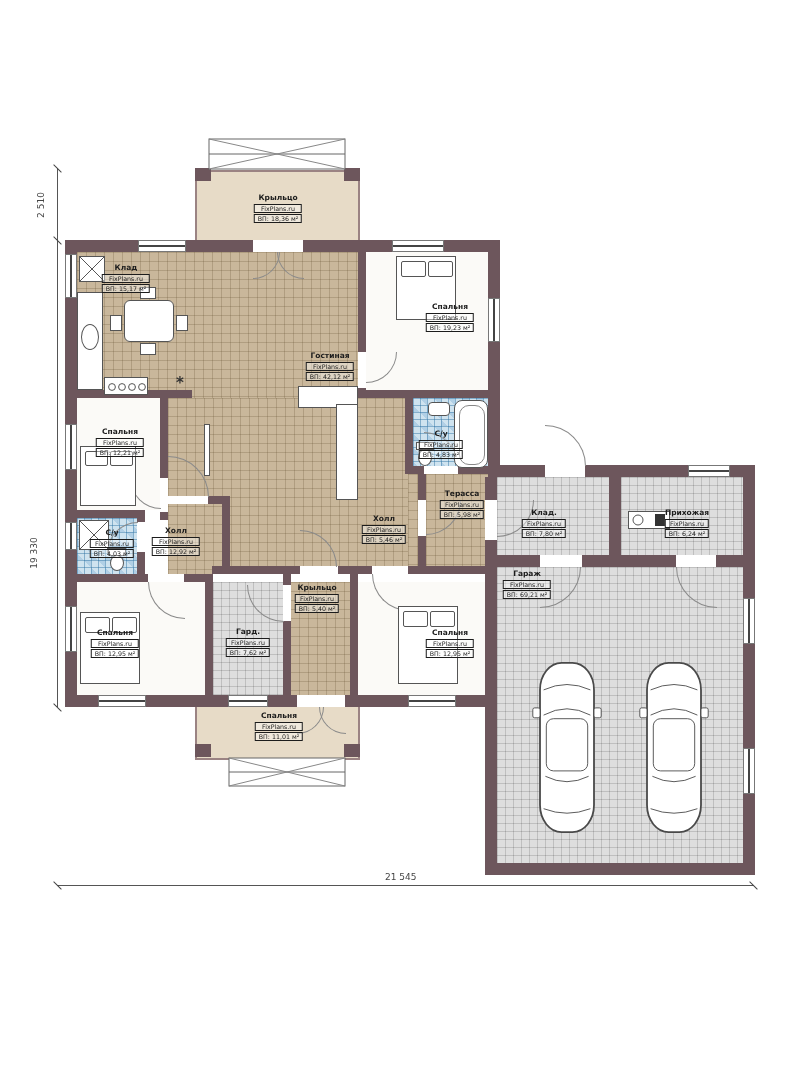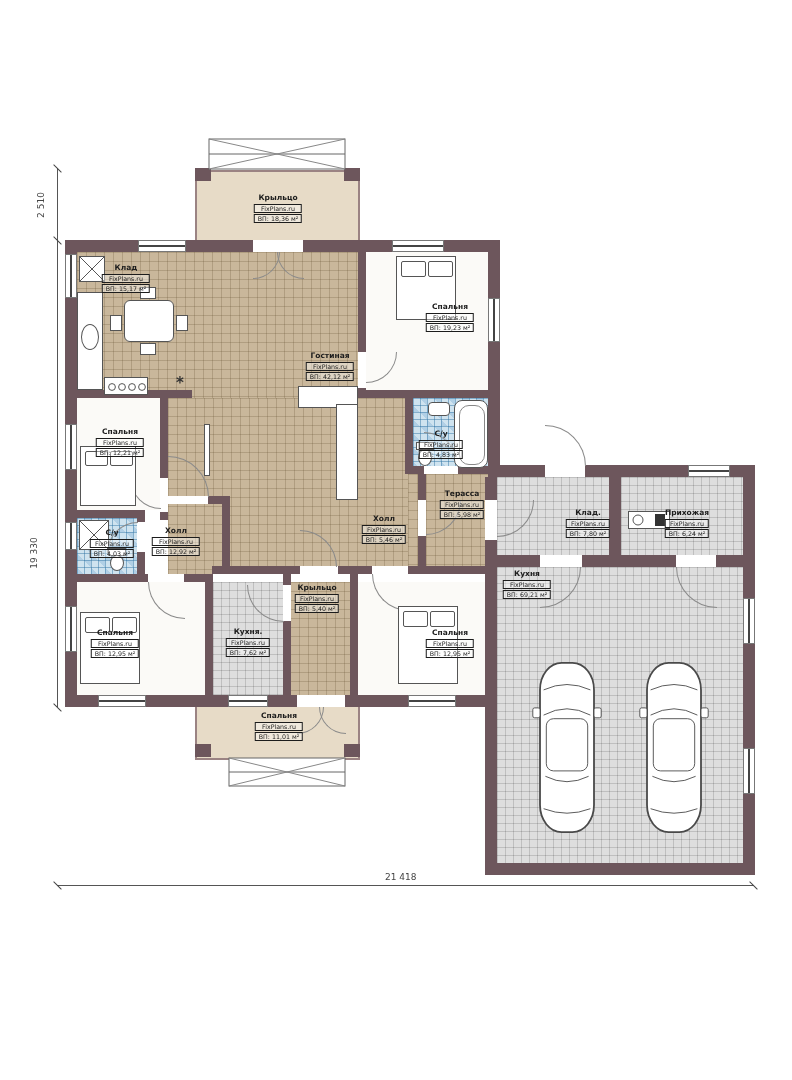--- a/index.html
+++ b/index.html
@@ -299,60 +299,60 @@
     <div class="lt">С/у</div>
     <div class="lb">FixPlans.ru</div>
     <div class="lb">ВП: 4,03 м²</div>
   </div>
   <div class="label" style="left:317px;top:584px;">
     <div class="lt">Крыльцо</div>
     <div class="lb">FixPlans.ru</div>
     <div class="lb">ВП: 5,40 м²</div>
   </div>
   <div class="label" style="left:248px;top:628px;">
-    <div class="lt">Кухня.</div>
+    <div class="lt">Гард.</div>
     <div class="lb">FixPlans.ru</div>
     <div class="lb">ВП: 7,62 м²</div>
   </div>
   <div class="label" style="left:115px;top:629px;">
     <div class="lt">Спальня</div>
     <div class="lb">FixPlans.ru</div>
     <div class="lb">ВП: 12,95 м²</div>
   </div>
   <div class="label" style="left:450px;top:629px;">
     <div class="lt">Спальня</div>
     <div class="lb">FixPlans.ru</div>
     <div class="lb">ВП: 12,95 м²</div>
   </div>
   <div class="label" style="left:279px;top:712px;">
     <div class="lt">Спальня</div>
     <div class="lb">FixPlans.ru</div>
     <div class="lb">ВП: 11,01 м²</div>
   </div>
-  <div class="label" style="left:588px;top:509px;">
+  <div class="label" style="left:544px;top:509px;">
     <div class="lt">Клад.</div>
     <div class="lb">FixPlans.ru</div>
     <div class="lb">ВП: 7,80 м²</div>
   </div>
   <div class="label" style="left:687px;top:509px;">
     <div class="lt">Прихожая</div>
     <div class="lb">FixPlans.ru</div>
     <div class="lb">ВП: 6,24 м²</div>
   </div>
   <div class="label" style="left:527px;top:570px;">
-    <div class="lt">Кухня</div>
+    <div class="lt">Гараж</div>
     <div class="lb">FixPlans.ru</div>
     <div class="lb">ВП: 69,21 м²</div>
   </div>
 
   <div class="abs dimline" style="left:57px;top:240px;width:1px;height:467px;"></div>
   <div class="abs dimline" style="left:57px;top:168px;width:1px;height:72px;"></div>
   <div class="abs dimline" style="left:57px;top:885px;width:697px;height:1px;"></div>
   <div class="tick" style="left:52px;top:168px;"></div>
   <div class="tick" style="left:52px;top:240px;"></div>
   <div class="tick" style="left:52px;top:707px;"></div>
   <div class="tick" style="left:52px;top:885px;"></div>
   <div class="tick" style="left:748px;top:885px;"></div>
   <div class="dimtext rot" style="left:18px;top:548px;">19 330</div>
   <div class="dimtext rot" style="left:28px;top:200px;">2 510</div>
-  <div class="dimtext" style="left:385px;top:872px;">21 418</div>
+  <div class="dimtext" style="left:385px;top:872px;">21 545</div>
 
 </div>
 
 </body></html>

